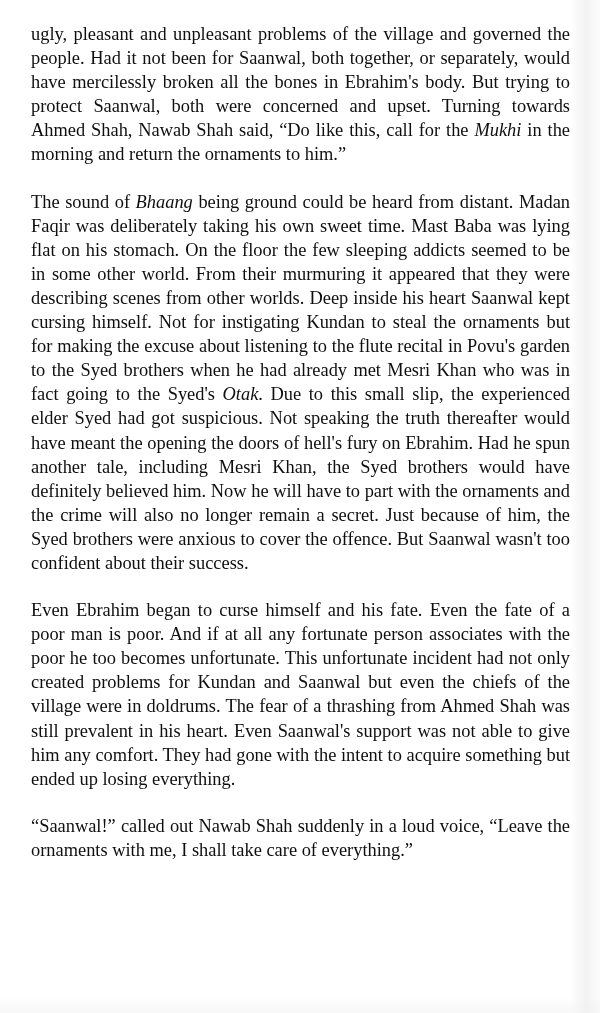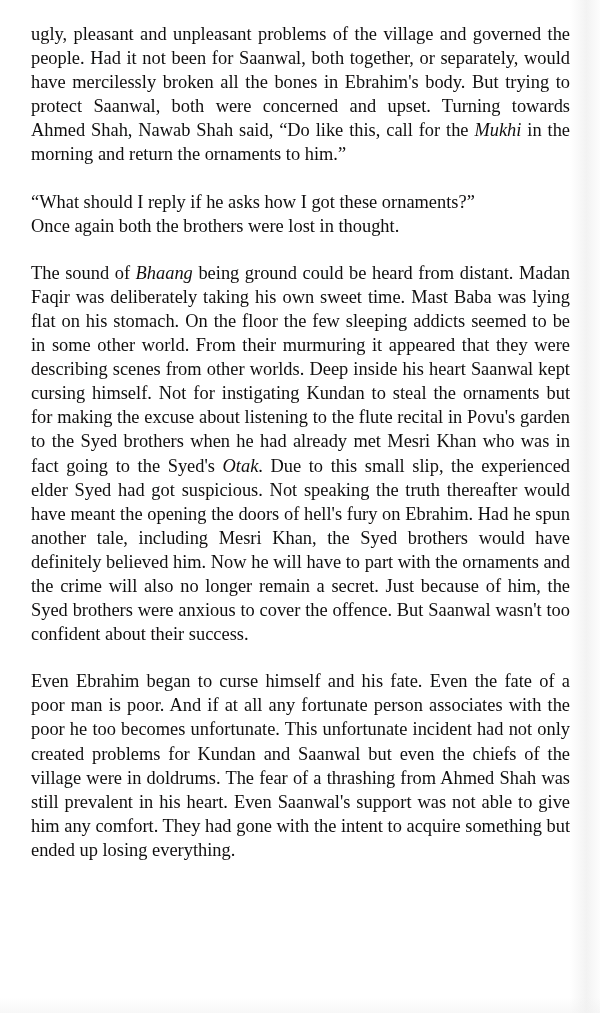--- a/index.html
+++ b/index.html
@@ -76,24 +76,23 @@
   i { font-style: italic; }
 </style>
 </head>
 <body>
 
 <div class="page">
 
   <div class="text-block">
     <div>
         <p class="para">ugly, pleasant and unpleasant problems of the village and governed the people. Had it not been for Saanwal, both together, or separately, would have mercilessly broken all the bones in Ebrahim's body. But trying to protect Saanwal, both were concerned and upset. Turning towards Ahmed Shah, Nawab Shah said, “Do like this, call for the <i>Mukhi</i> in the morning and return the ornaments to him.”</p>
-        <p class="para">“What should I reply if he asks how I got these ornaments?”
-Once again both the brothers were lost in thought.</p>
         <p class="para">The sound of <i>Bhaang</i> being ground could be heard from distant. Madan Faqir was deliberately taking his own sweet time. Mast Baba was lying flat on his stomach. On the floor the few sleeping addicts seemed to be in some other world. From their murmuring it appeared that they were describing scenes from other worlds. Deep inside his heart Saanwal kept cursing himself. Not for instigating Kundan to steal the ornaments but for making the excuse about listening to the flute recital in Povu's garden to the Syed brothers when he had already met Mesri Khan who was in fact going to the Syed's <i>Otak</i>. Due to this small slip, the experienced elder Syed had got suspicious. Not speaking the truth thereafter would have meant the opening the doors of hell's fury on Ebrahim. Had he spun another tale, including Mesri Khan, the Syed brothers would have definitely believed him. Now he will have to part with the ornaments and the crime will also no longer remain a secret. Just because of him, the Syed brothers were anxious to cover the offence. But Saanwal wasn't too confident about their success.</p>
         <p class="para">Even Ebrahim began to curse himself and his fate. Even the fate of a poor man is poor. And if at all any fortunate person associates with the poor he too becomes unfortunate. This unfortunate incident had not only created problems for Kundan and Saanwal but even the chiefs of the village were in doldrums. The fear of a thrashing from Ahmed Shah was still prevalent in his heart. Even Saanwal's support was not able to give him any comfort. They had gone with the intent to acquire something but ended up losing everything.</p>
+        <p class="para">“Saanwal!” called out Nawab Shah suddenly in a loud voice, “Leave the ornaments with me, I shall take care of everything.”</p>
       </div>
   </div>
 
 
   <div class="scan-edge-right"></div>
   <div class="scan-edge-bottom"></div>
 
 </div>
 
 </body></html>

